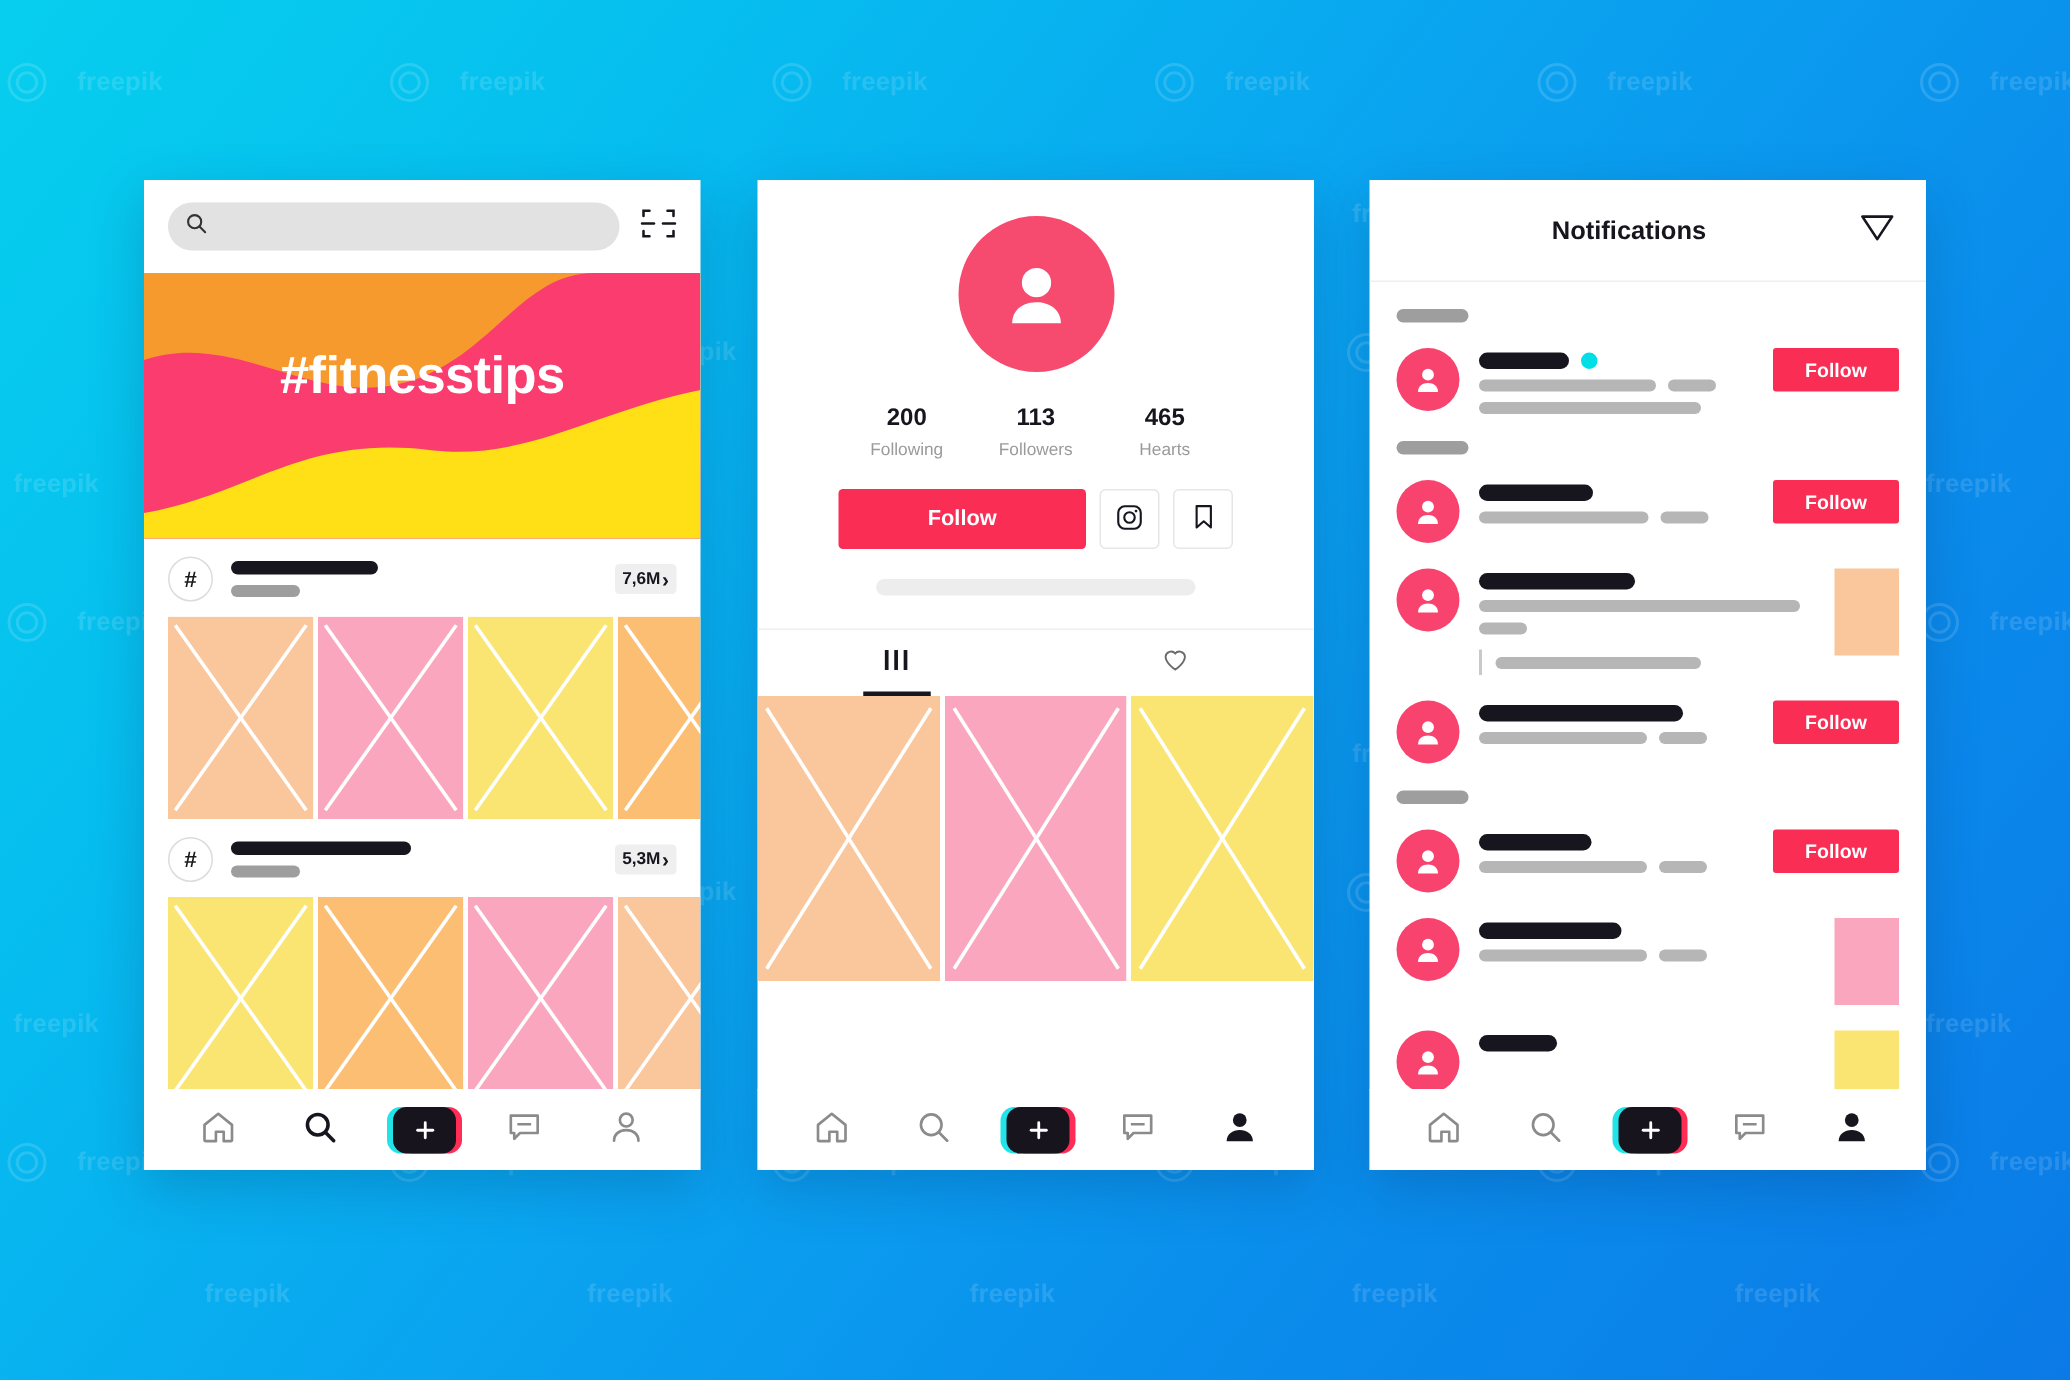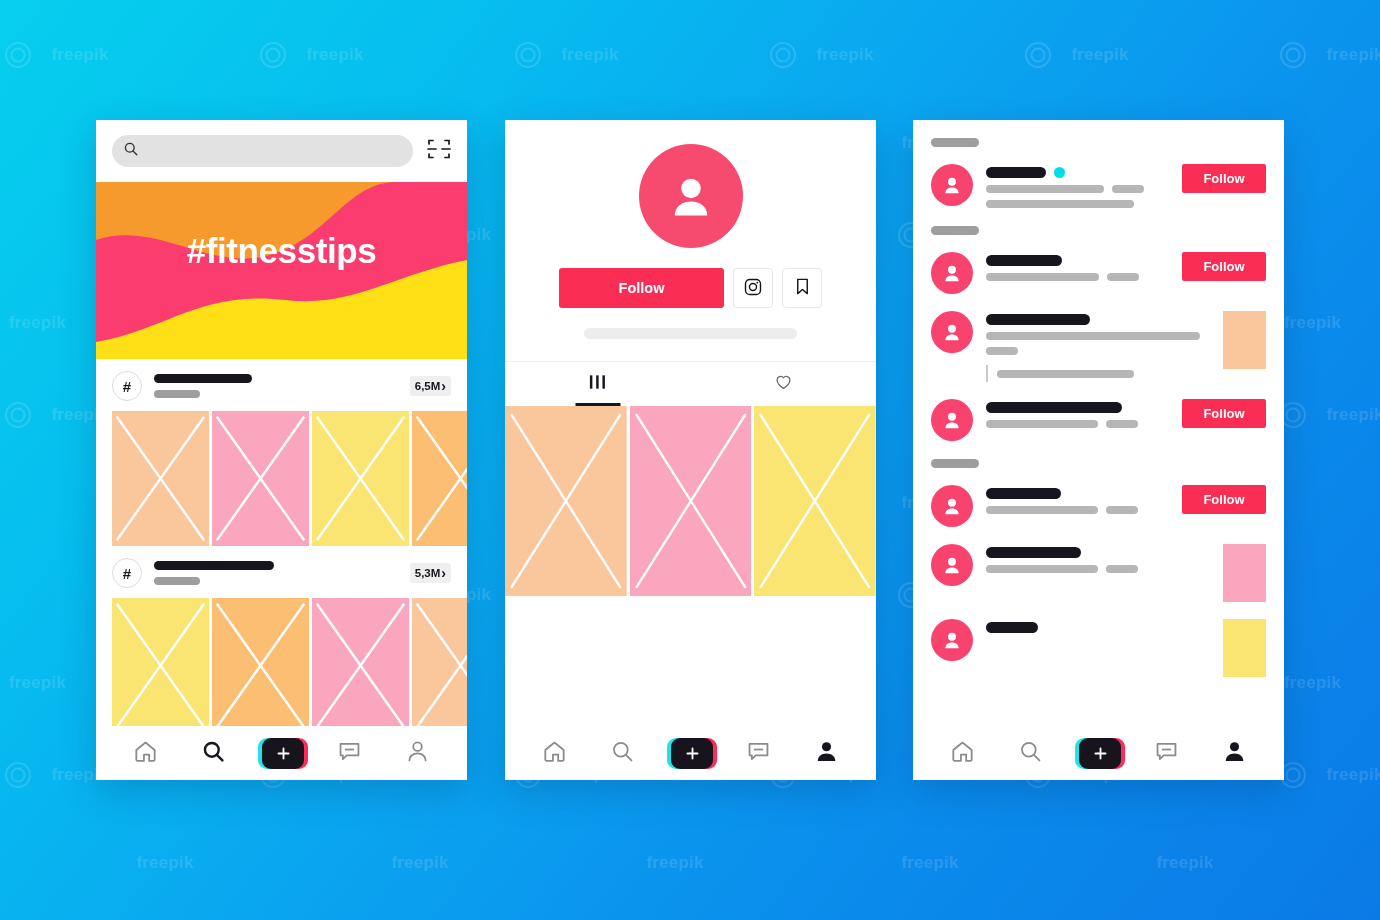--- a/index.html
+++ b/index.html
@@ -276,21 +276,21 @@
 
     <div id="discover-rows">
   <div>
     <div class="tag-row">
       <div class="tag-circle">#</div>
       <div class="tag-lines">
         <div class="bar bar-dark" style="width:98px"></div>
         <div class="bar bar-grey" style="width:46px"></div>
       </div>
       <div class="tag-count">
-        <span>6,5M</span>
+        <span>7,6M</span>
         <span style="font-size:14px;line-height:1">›</span>
       </div>
     </div>
     <div class="thumbs">
       <div class="thumb">
               <svg viewBox="0 0 100 140" preserveAspectRatio="none">
     <rect width="100" height="140" fill="#FAC69B"></rect>
     <line x1="5" y1="6" x2="95" y2="134" stroke="#fff" stroke-width="2.4" vector-effect="non-scaling-stroke"></line>
     <line x1="95" y1="6" x2="5" y2="134" stroke="#fff" stroke-width="2.4" vector-effect="non-scaling-stroke"></line>
   </svg>
@@ -404,20 +404,34 @@
 
 
     <div class="avatar-big">
       <svg width="52" height="52" viewBox="0 0 48 48">
         <circle cx="24" cy="17" r="9" fill="#fff"></circle>
         <path d="M9 42c0-8.3 6.7-13 15-13s15 4.7 15 13z" fill="#fff"></path>
       </svg>
     </div>
 
 
+    <div class="stats" id="profile-stats">
+  <div class="stat">
+    <div class="n">200</div>
+    <div class="l">Following</div>
+  </div>
+  <div class="stat">
+    <div class="n">113</div>
+    <div class="l">Followers</div>
+  </div>
+  <div class="stat">
+    <div class="n">465</div>
+    <div class="l">Hearts</div>
+  </div>
+      </div>
 
     <div class="actions">
       <button class="follow-big">Follow</button>
       <button class="sq-btn">
         <span>
           <svg width="20" height="20" viewBox="0 0 24 24" fill="none" stroke="#17161F" stroke-width="1.7">
             <rect x="3" y="3" width="18" height="18" rx="5.2"></rect>
               <circle cx="12" cy="12" r="4.2"></circle>
               <circle cx="17.2" cy="6.8" r="1.1" fill="#17161F" stroke="none"></circle>
           </svg>
@@ -509,20 +523,28 @@
       <span><svg width="25" height="25" viewBox="0 0 24 24" fill="#17161F">
               <circle cx="12" cy="7.4" r="4.4"></circle>
               <path d="M3.6 21c0-4.6 3.8-7.2 8.4-7.2s8.4 2.6 8.4 7.2z"></path>
             </svg></span>
     </div>
       </div>
   </div>
 
   <div class="phone" id="phone-notify">
 
+    <div class="n-header">
+      <div class="n-title">Notifications</div>
+      <span>
+        <svg width="25" height="25" viewBox="0 0 24 24" fill="none" stroke="#17161F" stroke-width="1.7" stroke-linejoin="round">
+          <path d="M2.5 5.2h19L12 19.6z"></path>
+        </svg>
+      </span>
+    </div>
 
     <div class="n-list" id="notify-list">
         <div class="n-group-label"></div>
   <div class="n-row">
     <div class="n-av">
       <svg width="22" height="22" viewBox="0 0 48 48">
         <circle cx="24" cy="17" r="8.6" fill="#fff"></circle>
               <path d="M9.5 42c0-8.2 6.5-12.8 14.5-12.8S38.5 33.8 38.5 42z" fill="#fff"></path>
       </svg>
     </div>

